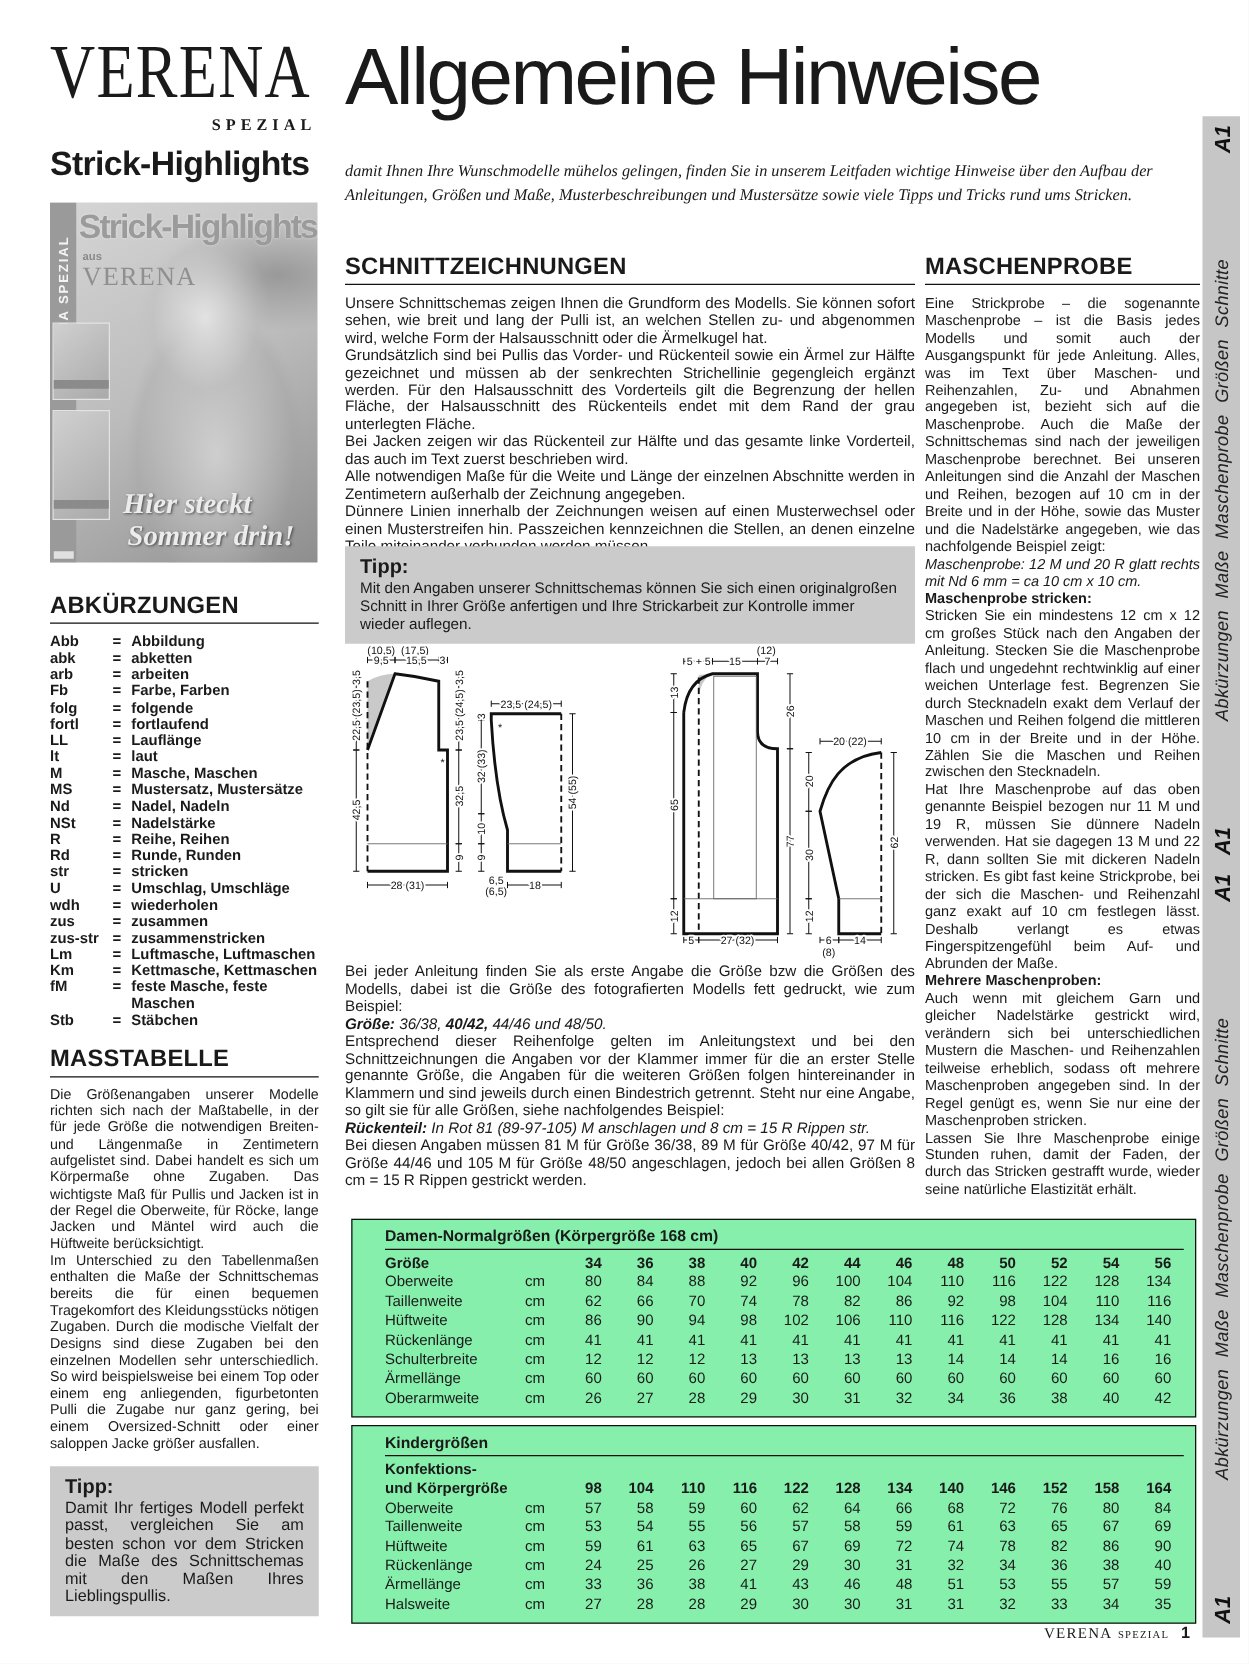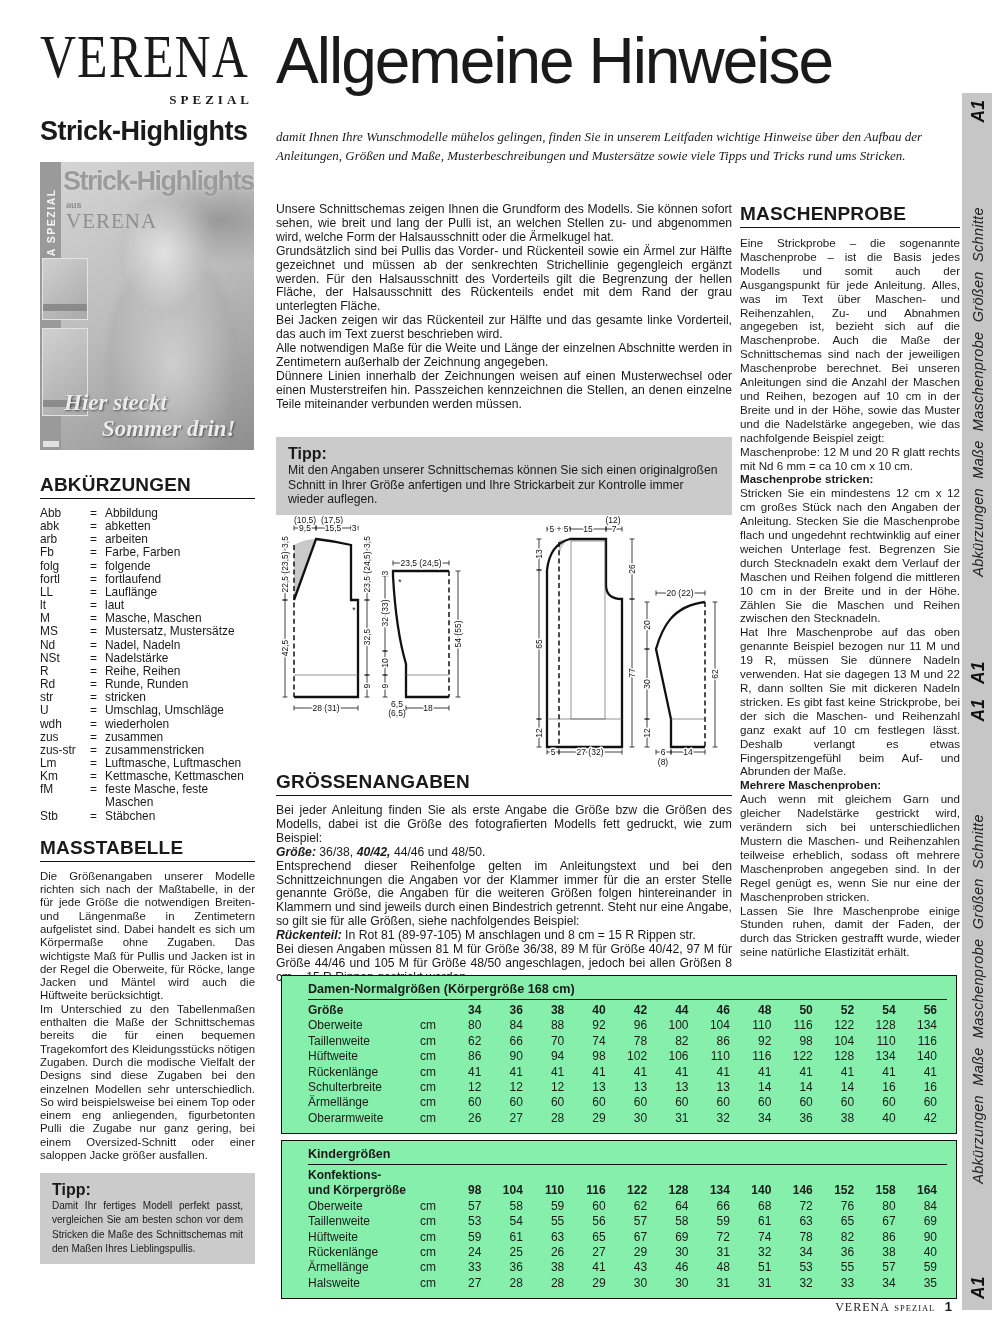--- a/index.html
+++ b/index.html
@@ -23,56 +23,56 @@
                 radial-gradient(120px 60px at 85% 20%, rgba(120,120,120,.55), rgba(0,0,0,0) 75%); }
   .cover-spine { position:absolute; left:0; top:0; width:21px; height:100%; background:#9a9a9a; }
   .cover-spine-text { position:absolute; left:1px; top:138px; width:132px; height:20px; transform:rotate(-90deg); transform-origin:0 0; color:#f4f4f4; font-weight:bold; font-size:10.5px; letter-spacing:1.5px; line-height:20px; white-space:nowrap; }
   .cover-title { position:absolute; left:23px; top:4px; font-size:27px; font-weight:bold; letter-spacing:-1.5px; color:#9b9b9b; text-shadow:0 0 2px rgba(255,255,255,.55); white-space:nowrap; }
   .cover-aus { position:absolute; left:26px; top:38px; font-size:9px; color:#8a8a8a; font-weight:bold; }
   .cover-brand { position:absolute; left:26px; top:47px; font-family:"Liberation Serif", serif; font-size:21px; color:#8f8f8f; letter-spacing:1px; }
   .cover-inset { position:absolute; left:2px; width:46px; border:1px solid #e3e3e3; background:linear-gradient(140deg,#d0d0d0,#a9a9a9); }
   .inset-1 { top:96px; height:62px; }
   .inset-2 { top:166px; height:88px; }
   .inset-caption { position:absolute; left:0; bottom:8px; width:100%; height:7px; background:#8b8b8b; }
-  .cover-tagline { position:absolute; left:24px; top:228px; font-family:"Liberation Serif", serif; font-style:italic; font-weight:bold; font-size:23px; line-height:26px; color:#ececec; text-shadow:1px 1px 2px rgba(60,60,60,.8); }
+  .cover-tagline { position:absolute; left:24px; top:228px; font-family:"Liberation Serif", serif; font-style:italic; font-weight:bold; font-size:23px; line-height:26px; color:#ececec; text-shadow:1px 1px 2px rgba(60,60,60,.8);text-align:center; }
   .cover-tagline .l2 { margin-left:38px; }
   .cover-issue { position:absolute; left:3px; bottom:3px; width:16px; height:6px; background:rgba(255,255,255,.7); }
 
   
   .sec-head { font-size:19px; font-weight:bold; letter-spacing:0.2px; border-bottom:1.7px solid #111; padding-bottom:2px; margin-bottom:8px; }
   .body-txt { text-align:justify; hyphens:auto; -webkit-hyphens:auto; }
   .mid { font-size:12.2px; line-height:13.9px; }
   .mid p + p { margin-top:0; }
   .narrow { font-size:11.6px; line-height:13.9px; }
-  .it { }
+  .it { font-style:italic; }
   .bi { font-style:italic; font-weight:bold; }
   .sub-head { font-weight:bold; margin:9px 0 1px 0; }
 
   
   .intro { position:absolute; left:276px; top:128px; width:684px; }
   .intro-salutation { font-size:15.5px; font-weight:bold; margin-bottom:4px; }
   .intro-text { font-style:italic; font-size:13px; line-height:18.5px;font-family:Liberation Serif, serif; }
 
   
   .mid-schnitt { position:absolute; left:276px; top:203px; width:456px; }
   .tipp-box { background:#cbcbcb; padding:8px 12px; }
   .mid-tipp { position:absolute; left:276px; top:437px; width:456px; }
   .tipp-label { font-weight:bold; }
   .mid-groessen { position:absolute; left:276px; top:771px; width:456px; }
   .right-col { position:absolute; left:740px; top:203px; width:220px; }
   .right-col p { margin:0; }
 
   .left-flow { position:absolute; left:40px; top:474px; width:215px; }
-  .ab-list { margin-top:1px; }
+  .ab-list { margin-top:1px;font-weight:bold; }
   .ab-row { display:grid; grid-template-columns:50px 15px 1fr; font-size:11.9px; line-height:13.15px; }
   .left-flow .sec-head.mass { margin-top:14px; }
   .left-txt { font-size:11.4px; line-height:13.3px; }
   .left-tipp { margin-top:11px; }
   .left-tipp .tipp-txt { text-align:justify; }
-  .tipp-box .tipp-txt { font-size:10px; line-height:14.2px; }
+  .tipp-box .tipp-txt { font-size:13px; line-height:14.2px; }
   .mid-tipp .tipp-txt { font-size:12.2px; line-height:14.6px; }
 
   
   .schematic-wrap { position:absolute; left:272px; top:512px; }
   svg text { font-family:"Liberation Sans", sans-serif; font-size:8.5px; fill:#111; }
   svg text.halo { paint-order:stroke; stroke:#fff; stroke-width:3px; stroke-linejoin:round; }
   .thick { stroke:#111; stroke-width:2.3; fill:none; stroke-linejoin:miter; }
   .dash  { stroke:#111; stroke-width:1.5; fill:none; stroke-dasharray:5 3.2; }
   .thin  { stroke:#666; stroke-width:0.7; fill:none; }
   .grayfill { fill:#c9c9c9; stroke:none; }
@@ -133,20 +133,21 @@
       <div class="l2">Sommer drin!</div>
     </div>
     <div class="cover-issue"></div>
   </div>
 
   <div class="intro">
     <div class="intro-text">damit Ihnen Ihre Wunschmodelle mühelos gelingen, finden Sie in unserem Leitfaden wichtige Hinweise über den Aufbau der Anleitungen, Größen und Maße, Musterbeschreibungen und Mustersätze sowie viele Tipps und Tricks rund ums Stricken.</div>
   </div>
 
   <div class="mid-schnitt">
+    <h2 class="sec-head">SCHNITTZEICHNUNGEN</h2>
     <div class="body-txt mid">
         <p>Unsere Schnittschemas zeigen Ihnen die Grundform des Modells. Sie können sofort sehen, wie breit und lang der Pulli ist, an welchen Stellen zu- und abgenommen wird, welche Form der Halsausschnitt oder die Ärmelkugel hat.</p>
         <p>Grundsätzlich sind bei Pullis das Vorder- und Rückenteil sowie ein Ärmel zur Hälfte gezeichnet und müssen ab der senkrechten Strichellinie gegengleich ergänzt werden. Für den Halsausschnitt des Vorderteils gilt die Begrenzung der hellen Fläche, der Halsausschnitt des Rückenteils endet mit dem Rand der grau unterlegten Fläche.</p>
         <p>Bei Jacken zeigen wir das Rückenteil zur Hälfte und das gesamte linke Vorderteil, das auch im Text zuerst beschrieben wird.</p>
         <p>Alle notwendigen Maße für die Weite und Länge der einzelnen Abschnitte werden in Zentimetern außerhalb der Zeichnung angegeben.</p>
         <p>Dünnere Linien innerhalb der Zeichnungen weisen auf einen Musterwechsel oder einen Musterstreifen hin. Passzeichen kennzeichnen die Stellen, an denen einzelne Teile miteinander verbunden werden müssen.</p>
       </div>
   </div>
 
   <div class="tipp-box mid-tipp">
@@ -327,21 +328,20 @@
           <text x="375" y="221" text-anchor="middle" dominant-baseline="central" transform="rotate(-90 375 221)" class="halo">12</text>
           <text x="443" y="162" text-anchor="middle" dominant-baseline="central" transform="rotate(-90 443 162)" class="halo">62</text>
           <text x="391" y="240" text-anchor="middle" dominant-baseline="central" class="halo">6</text>
           <text x="391" y="250" text-anchor="middle" dominant-baseline="central">(8)</text>
           <text x="416" y="240" text-anchor="middle" dominant-baseline="central" class="halo">14</text>
         </g>
     </svg>
   </div>
 
   <div class="mid-groessen">
-    <h2 class="sec-head">GRÖSSENANGABEN</h2>
     <div class="body-txt mid">
       <span>Bei jeder Anleitung finden Sie als erste Angabe die Größe bzw die Größen des Modells, dabei ist die Größe des fotografierten Modells fett gedruckt, wie zum Beispiel:</span><br>
       <span class="bi">Größe:</span><span class="it"> 36/38, </span><span class="bi">40/42,</span><span class="it"> 44/46 und 48/50.</span><br>
       <span>Entsprechend dieser Reihenfolge gelten im Anleitungstext und bei den Schnittzeichnungen die Angaben vor der Klammer immer für die an erster Stelle genannte Größe, die Angaben für die weiteren Größen folgen hintereinander in Klammern und sind jeweils durch einen Bindestrich getrennt. Steht nur eine Angabe, so gilt sie für alle Größen, siehe nachfolgendes Beispiel:</span><br>
       <span class="bi">Rückenteil:</span><span class="it"> In Rot 81 (89-97-105) M anschlagen und 8 cm = 15 R Rippen str.</span><br>
       <span>Bei diesen Angaben müssen 81 M für Größe 36/38, 89 M für Größe 40/42, 97 M für Größe 44/46 und 105 M für Größe 48/50 angeschlagen, jedoch bei allen Größen 8 cm = 15 R Rippen gestrickt werden.</span>
     </div>
   </div>
 
   <div class="right-col">

